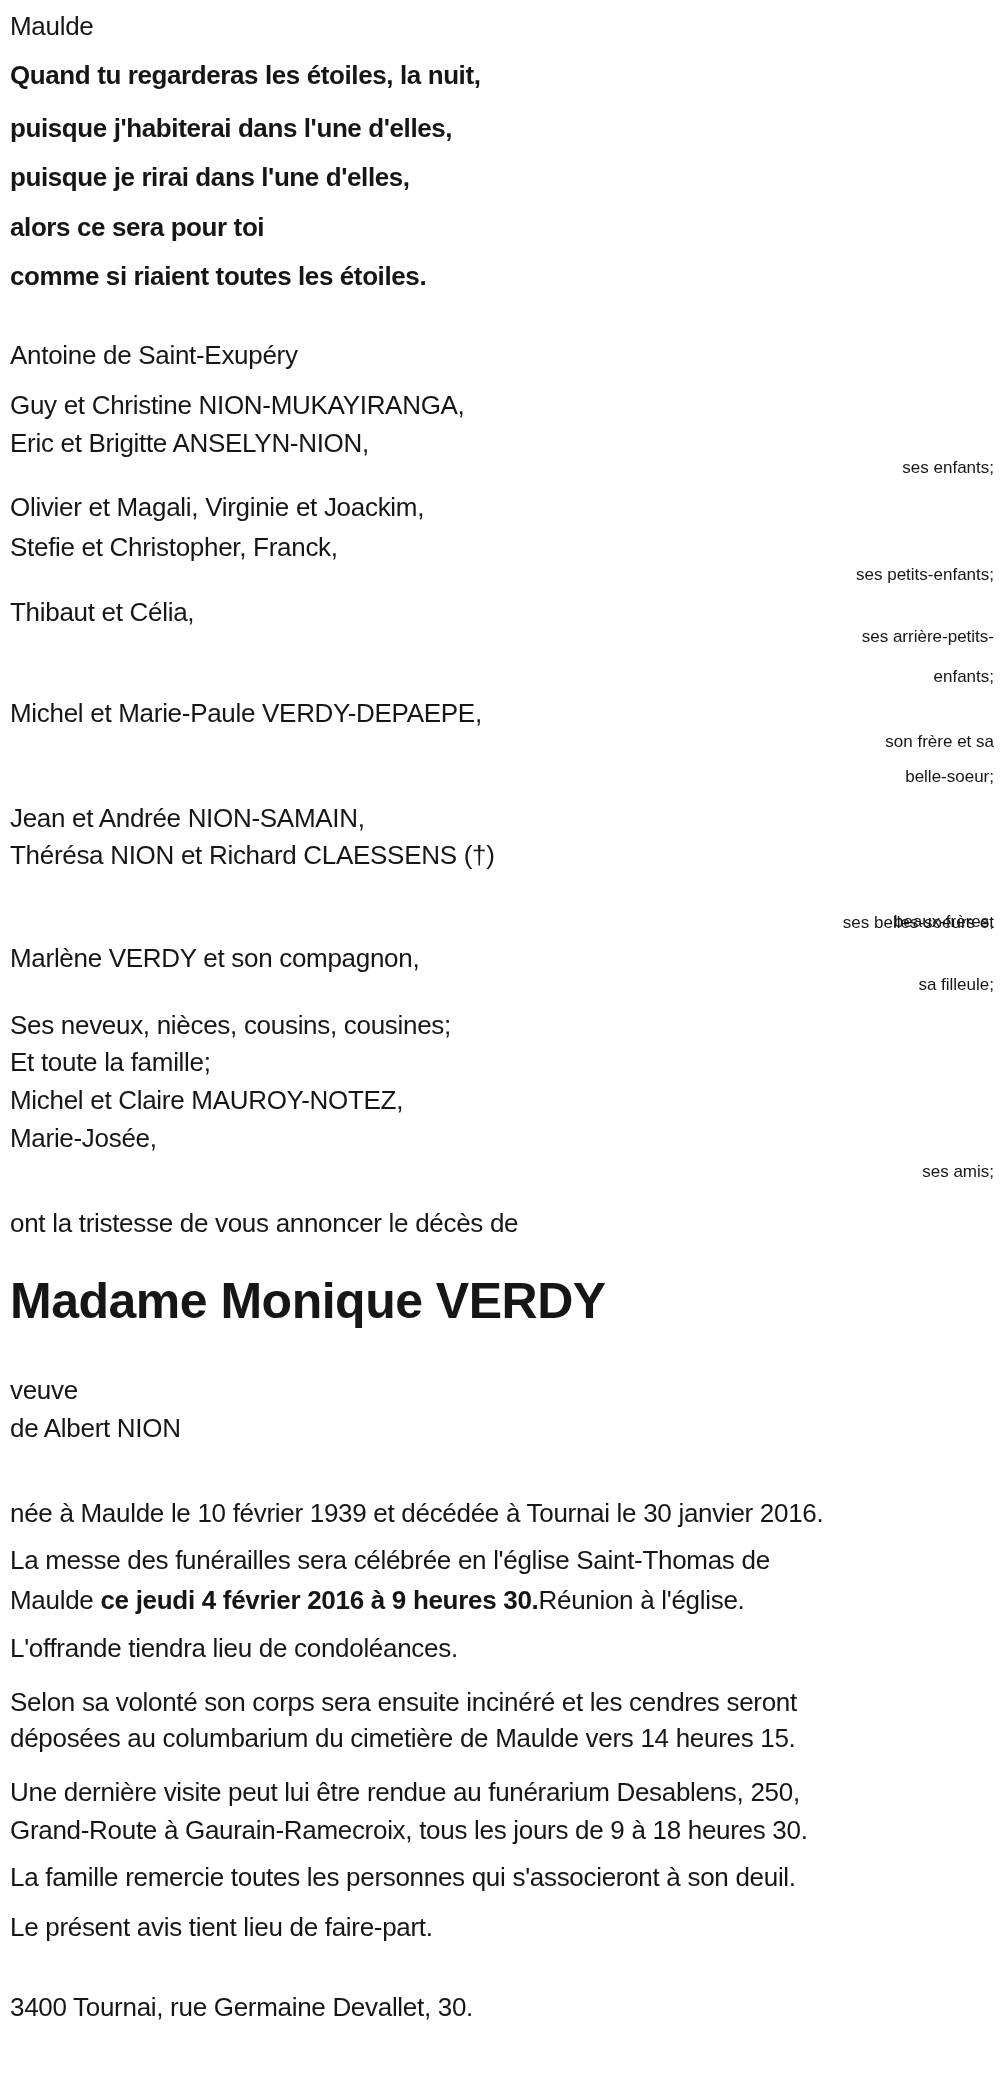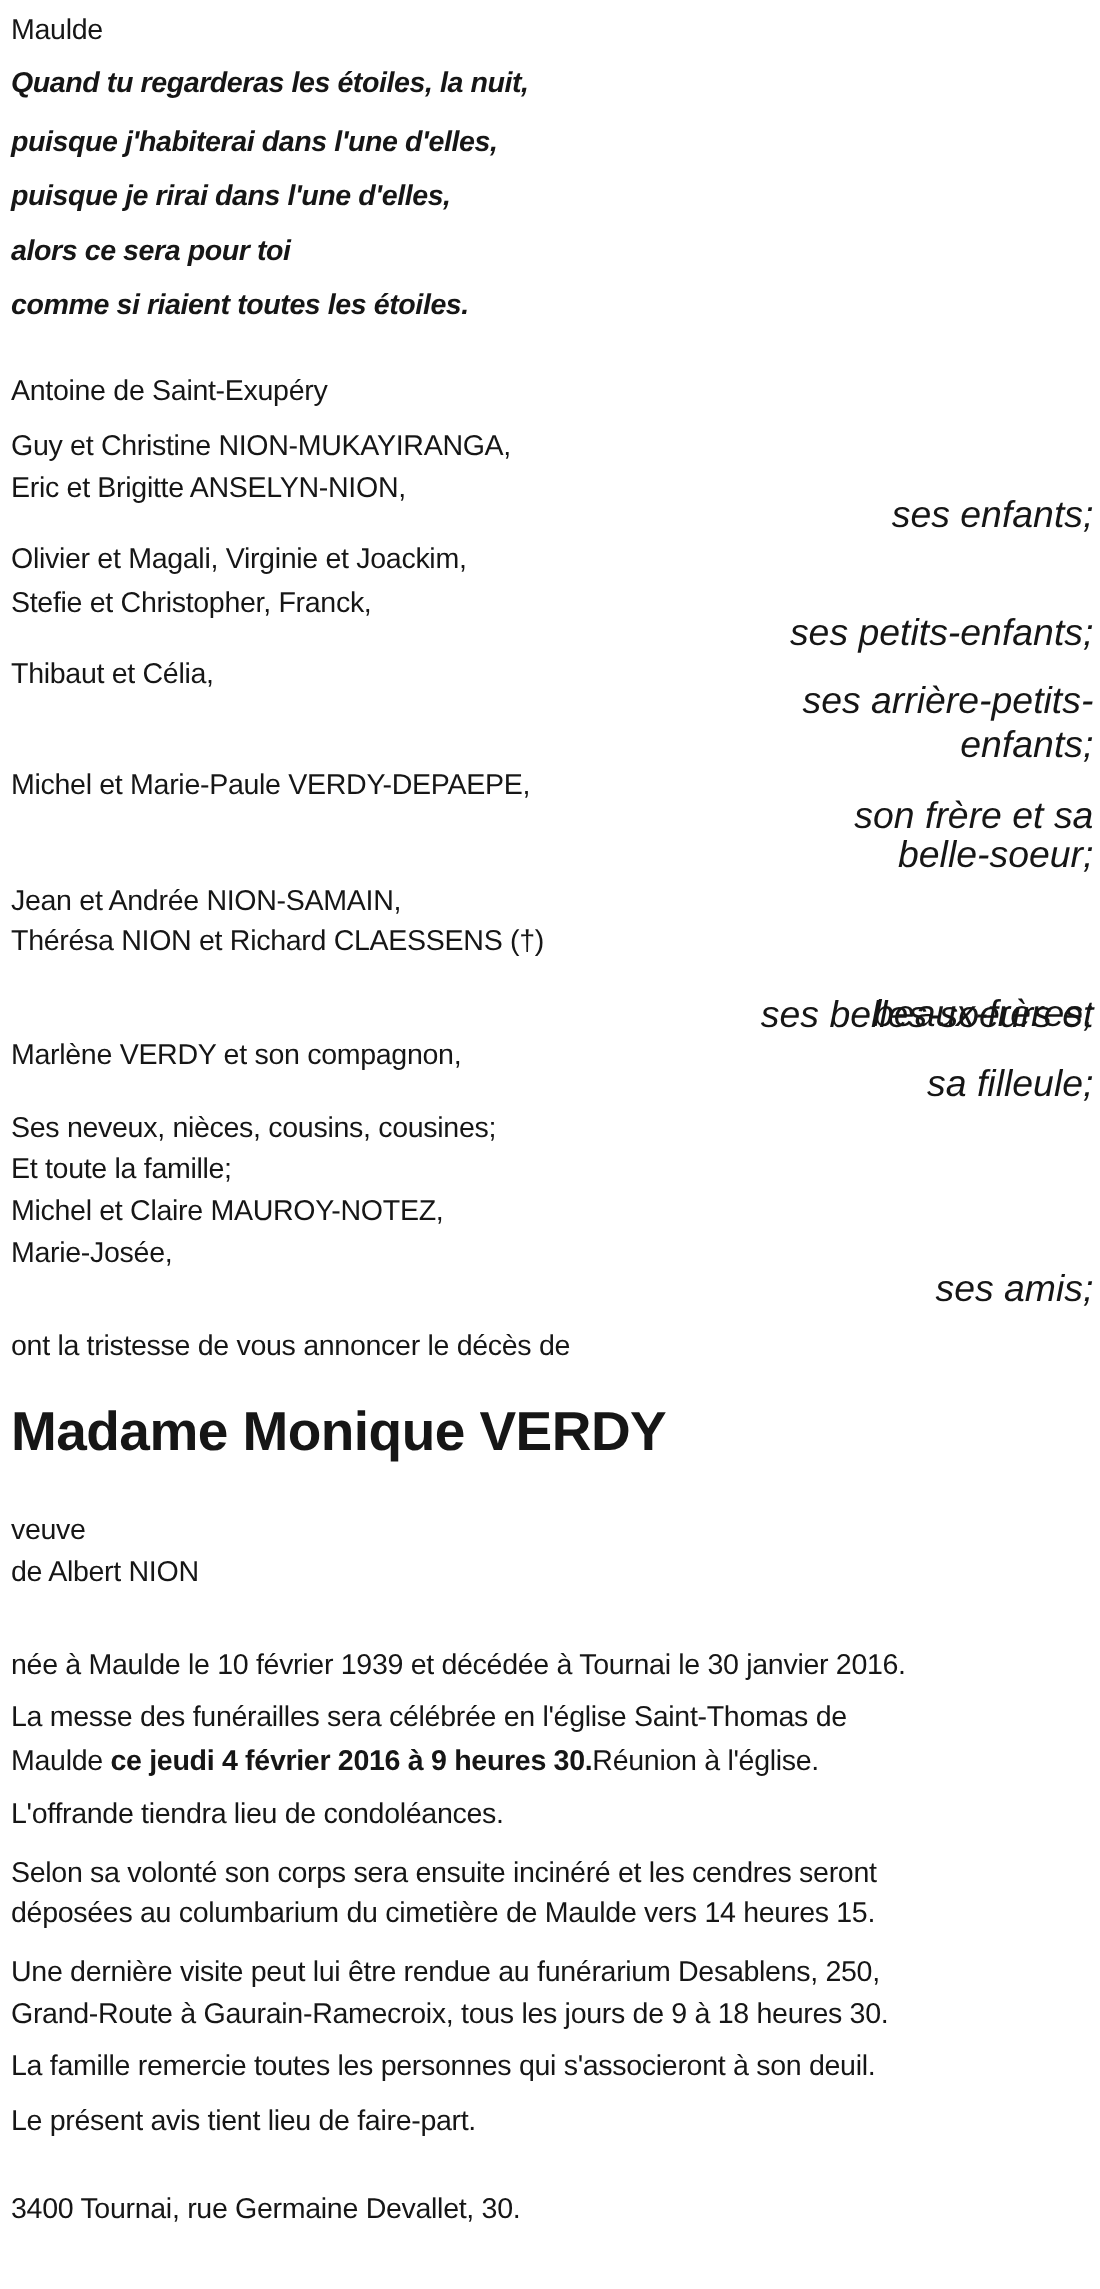--- a/index.html
+++ b/index.html
@@ -7,24 +7,24 @@
   .page {
     position: relative; width: 1000px; height: 1876px; background: #ffffff;
     font-family: "Liberation Sans", "DejaVu Sans", sans-serif;
     color: #161616;
   }
   .ln {
     position: absolute; left: 10px;
     font-size: 26px; line-height: 32px; letter-spacing: -0.3px;
     white-space: nowrap;
   }
-  .poem { font-weight: 700; letter-spacing: -0.4px; font-style: italic; }
+  .poem { font-weight: 700; letter-spacing: -0.4px; }
   .credit {
     position: absolute; right: 6px; left: auto;
-    font-style: italic; font-size: 34px; line-height: 30px; letter-spacing: 0;
+    font-size: 17px; line-height: 30px; letter-spacing: 0;
     white-space: nowrap; text-align: right;
   }
   .h1 { font-size: 50px; line-height: 48px; font-weight: 700; letter-spacing: -0.5px; }
   .b { font-weight: 700; }
 </style>
 </head>
 <body>
 
 <div class="page" style="color: rgb(22, 22, 22);">
 

